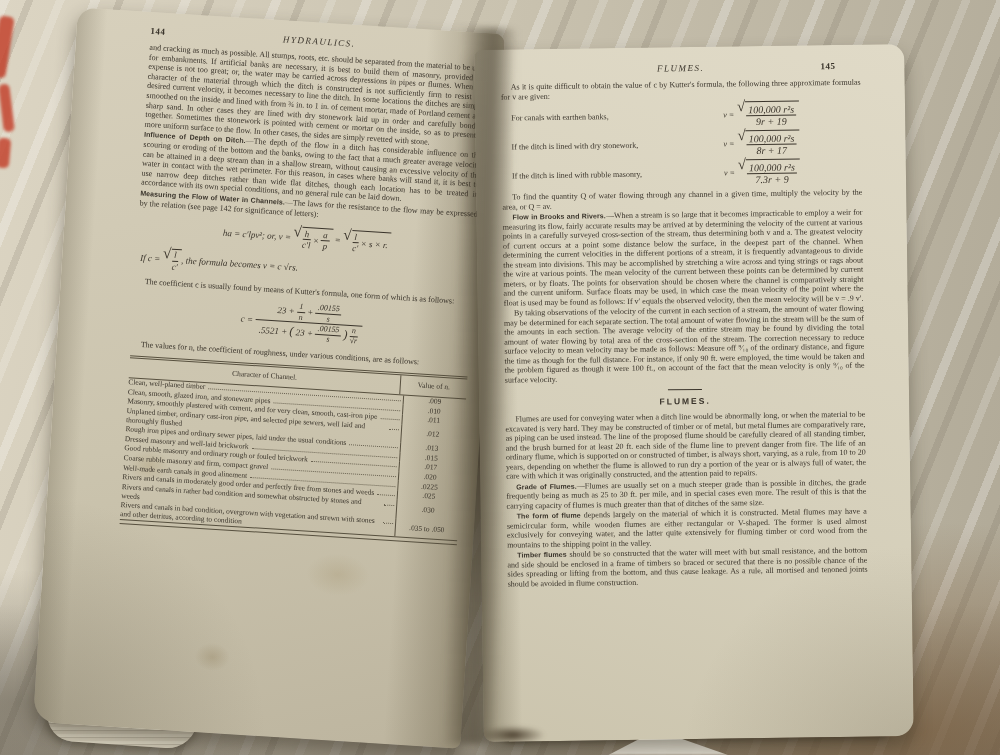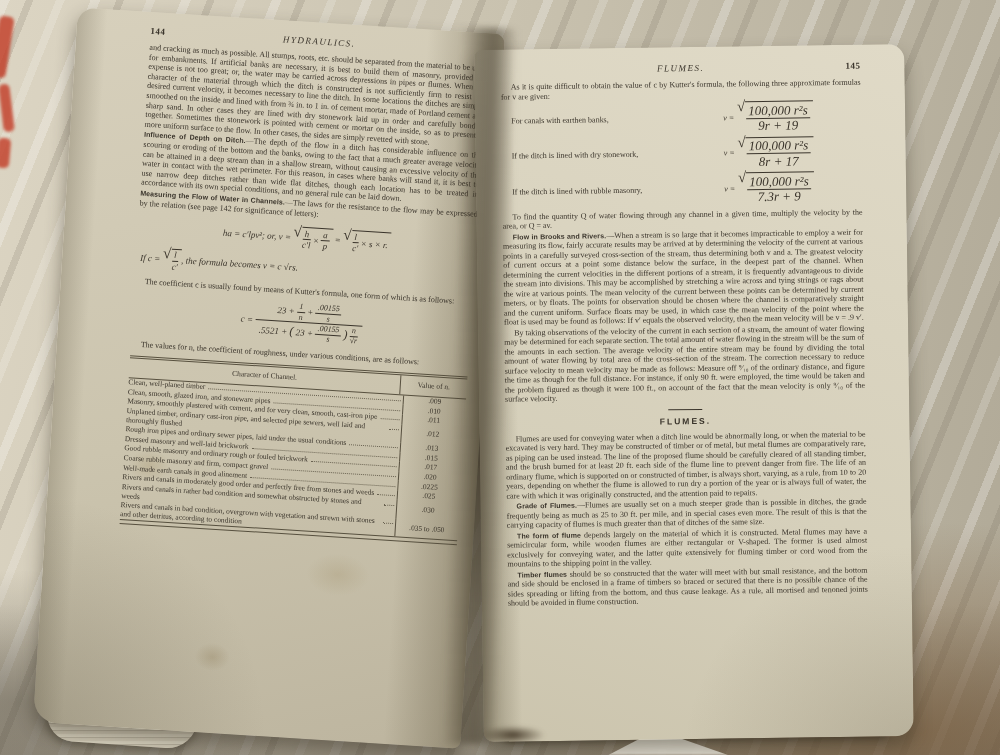--- a/index.html
+++ b/index.html
@@ -69,42 +69,42 @@
     background:radial-gradient(50% 50%, rgba(120,98,56,.22), rgba(120,98,56,0) 70%);}
 
   
   .content{position:absolute;}
   .page-left .content{left:74px;top:14px;width:338px;}
   .page-right .content{left:26px;top:16px;width:360px;}
 
   .phead{display:flex;align-items:baseline;font-size:9px;margin-bottom:7px;}
   .phead .pnum{width:40px;font-weight:bold;letter-spacing:.5px;}
   .phead .ptitle{flex:1;text-align:center;font-style:italic;letter-spacing:1.5px;font-size:9px;}
-  .phead.r .pnum{text-align:right;}
+  .phead.r .pnum{text-align:left;}
 
   .bt{font-size:8px;line-height:9.6px;text-align:justify;margin:0 0 1px 0;}
   .page-right .bt{font-size:8px;line-height:9.5px;}
   .ind{text-indent:10px;}
   .lead{font-weight:bold;font-family:"Liberation Sans",sans-serif;font-size:7px;letter-spacing:.1px;}
 
   
   .fline{text-align:center;font-size:9px;margin:6px 0;font-style:italic;}
   .frac{display:inline-block;text-align:center;vertical-align:middle;line-height:1.1;}
   .frac>.fn{display:block;border-bottom:.8px solid #3a342b;padding:0 2px;}
   .frac>.fd{display:block;padding-top:.5px;}
   .frow{display:flex;align-items:center;justify-content:center;gap:2px;padding:1px 4px;}
   .frac .frac{font-size:8px;}
   .sqrt{display:inline-flex;align-items:flex-start;vertical-align:middle;}
   .sqrt .sign{font-size:15px;line-height:1;font-style:normal;margin-top:-2px;}
   .sqrt .sbody{border-top:.8px solid #3a342b;padding:1.5px 3px 0 1px;
                display:inline-flex;align-items:center;gap:2px;}
   .afrow{display:flex;align-items:center;font-size:8px;margin:3px 0;}
   .aflabel{flex:0 0 212px;padding-left:10px;}
   .afform{font-style:italic;display:inline-flex;align-items:center;gap:3px;}
-  .afform .frac{font-size:13px;}
+  .afform .frac{font-size:10px;}
 
   
   .sep{width:34px;border-top:1px solid #3a342b;margin:7px auto 6px auto;}
   .secthead{text-align:center;font-weight:bold;font-family:"Liberation Sans",sans-serif;
             font-size:8.5px;letter-spacing:2px;margin:2px 0 6px 0;}
 
   
   .ktable{margin-top:6px;font-size:7.4px;line-height:8.8px;
           border-top:1px solid #57503f;}
   .thead{display:flex;border-bottom:1px solid #57503f;border-top:1px solid #57503f;margin-top:1.5px;}

